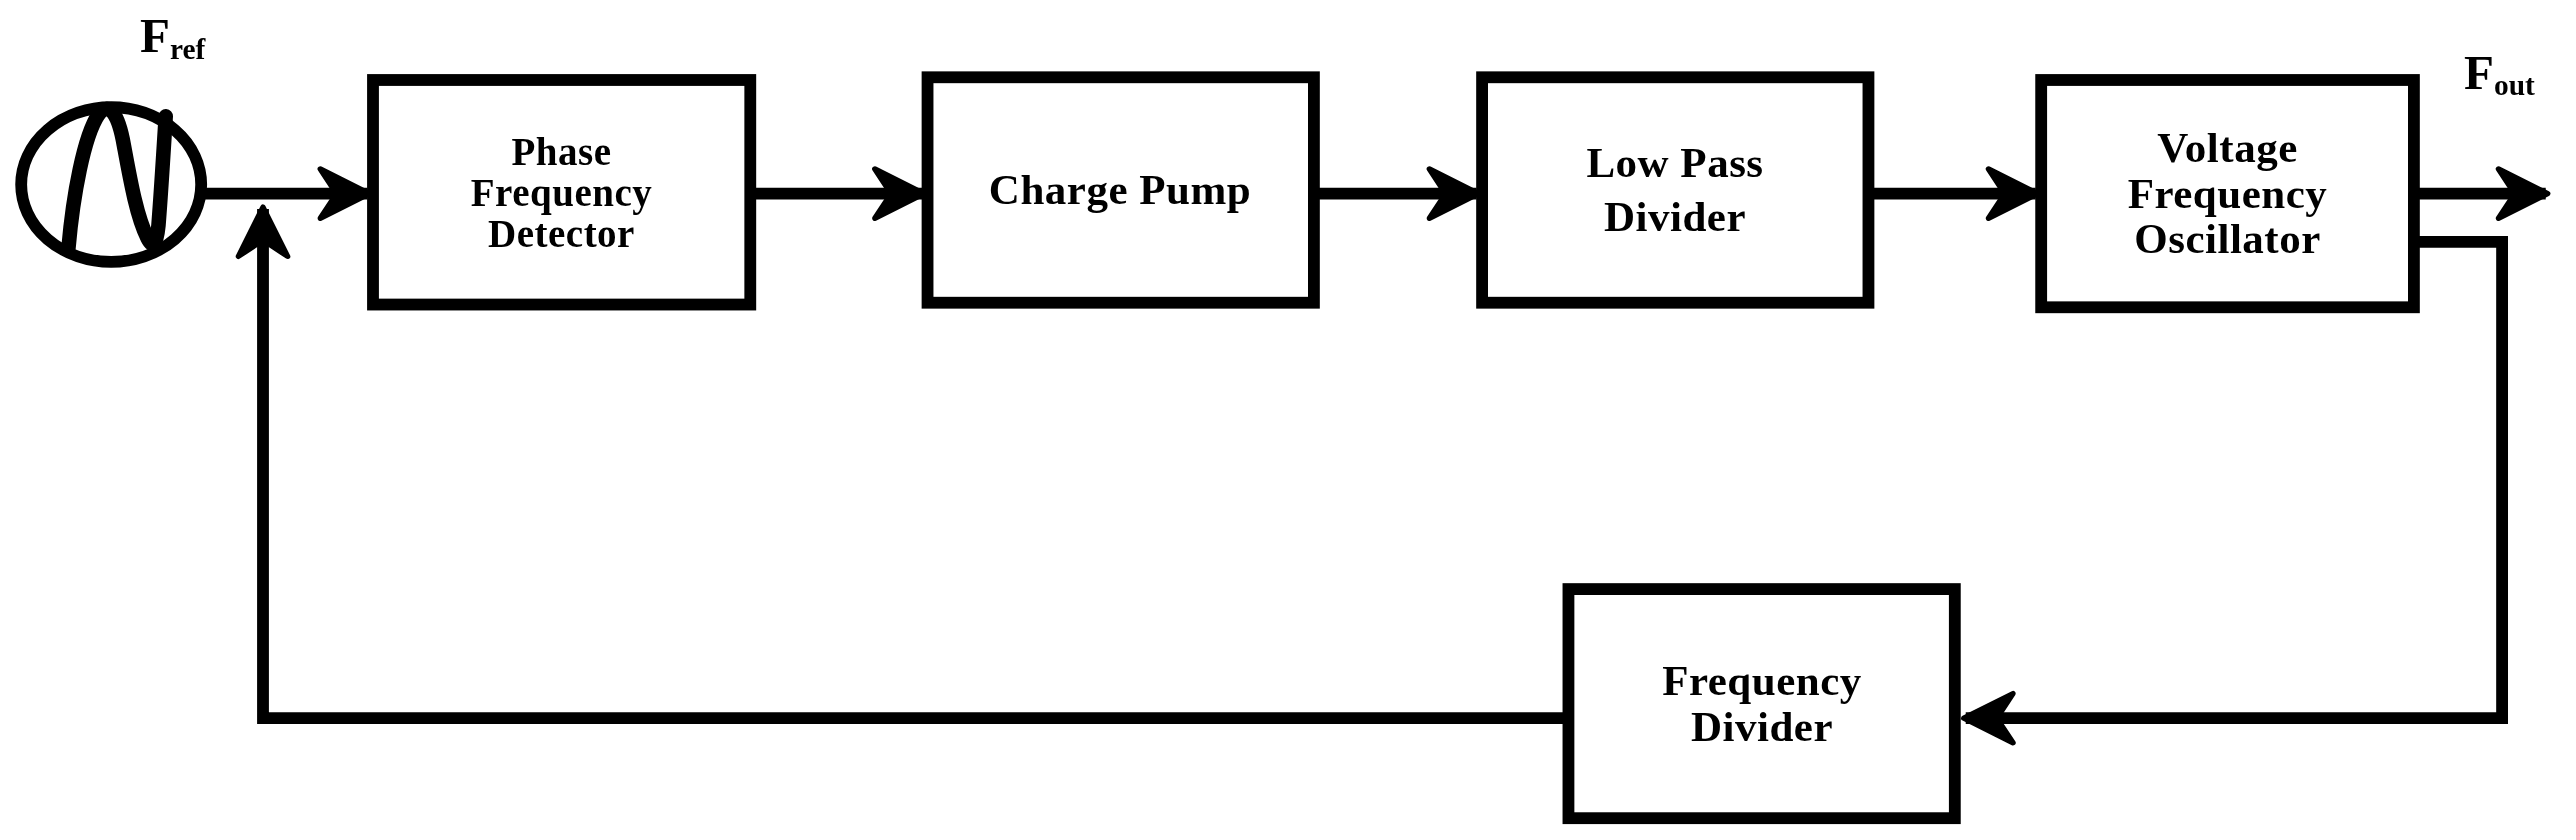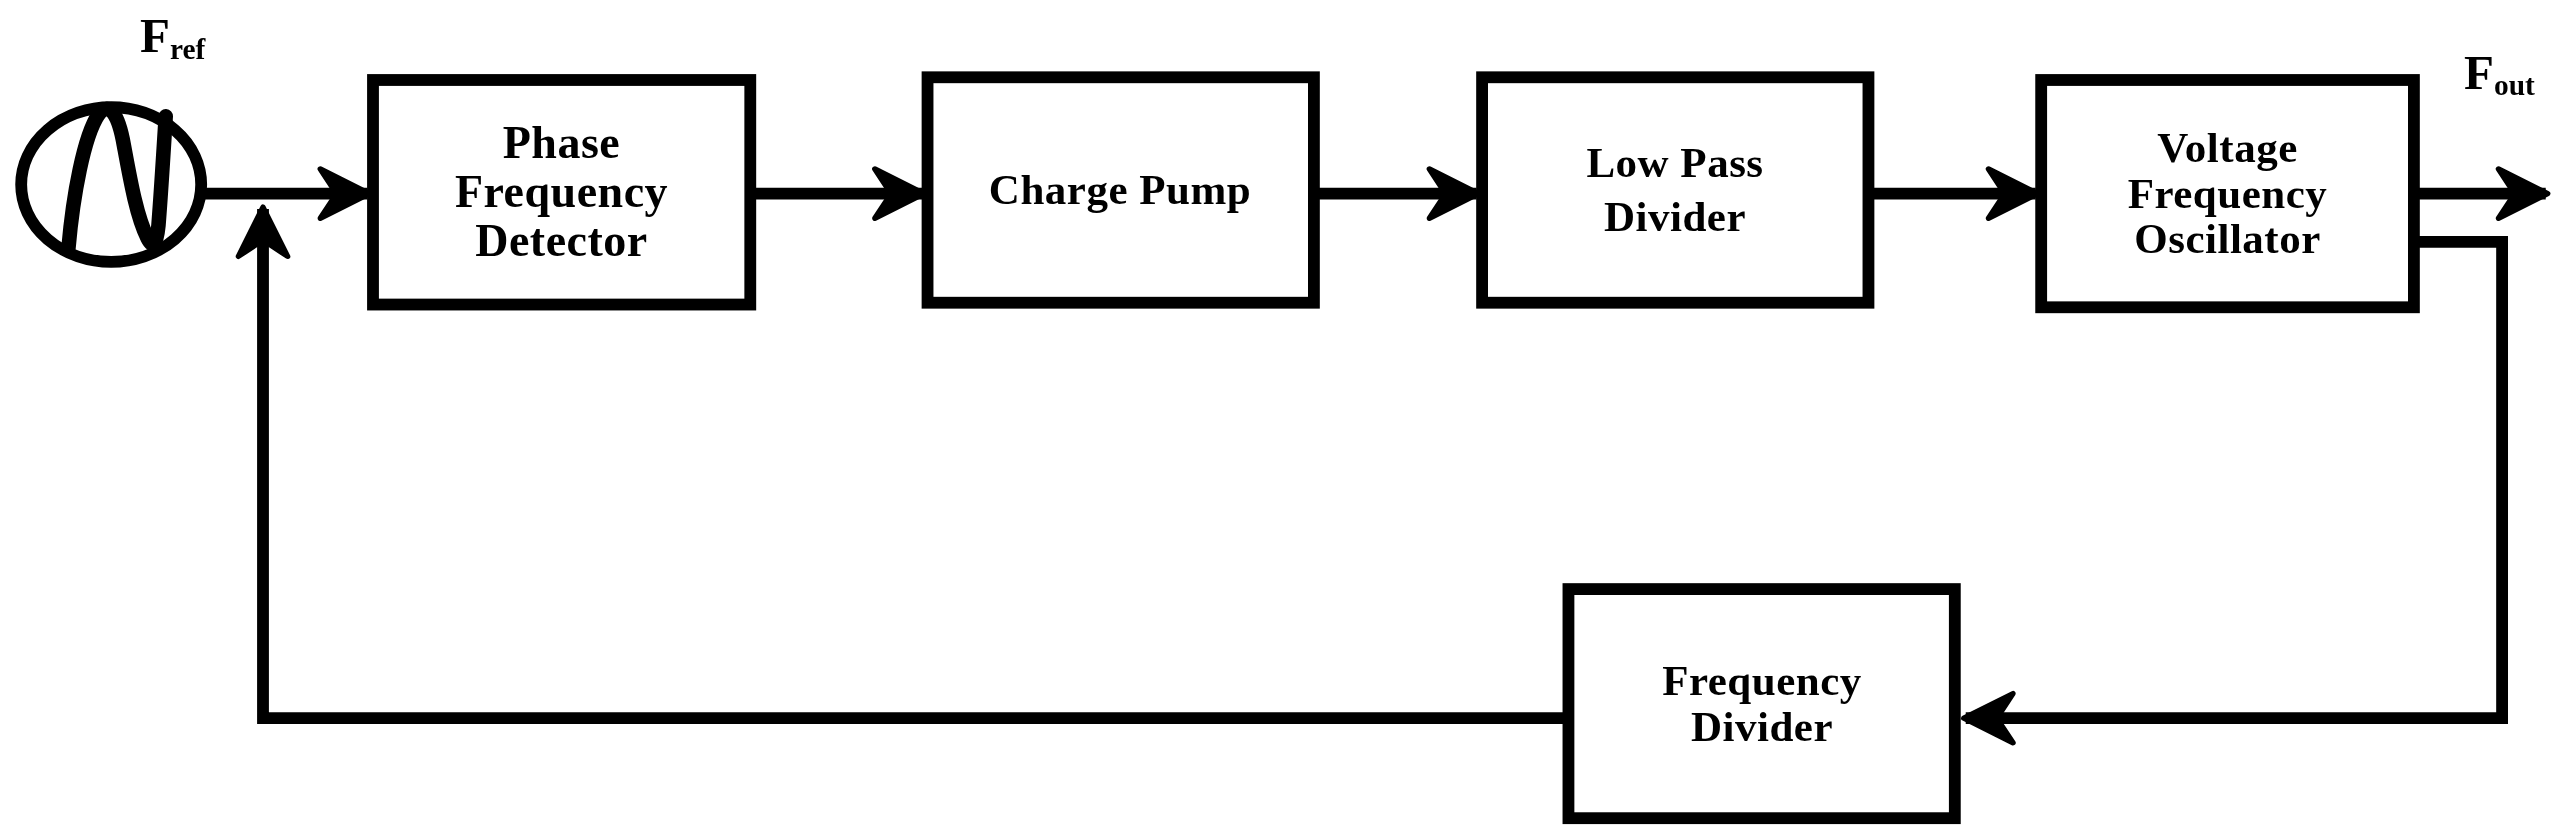--- a/index.html
+++ b/index.html
@@ -34,21 +34,21 @@
     font-family: "Liberation Serif", "DejaVu Serif", serif;
     font-weight: bold;
     color: #000000;
     line-height: 1.06;
     pointer-events: none;
     white-space: nowrap;
   }
   .blk-label span { display: block; }
 
   
-  #label-pfd      { left: 373px;  top: 80px;  width: 377px; height: 225px; font-size: 46px; letter-spacing: 0.5px; }
+  #label-pfd      { left: 373px;  top: 80px;  width: 377px; height: 225px; font-size: 39px; letter-spacing: 0.5px; }
   #label-cp       { left: 927px; top: 77px;  width: 386px; height: 226px; font-size: 43px; letter-spacing: 0.5px; text-align: center; }
   #label-lpf      { left: 1482px; top: 77px;  width: 386px; height: 226px; font-size: 43px; letter-spacing: 0.5px; gap: 8px; }
   #label-vco      { left: 2041px; top: 80px;  width: 373px; height: 227px; font-size: 43px; letter-spacing: 0.5px; text-align: center; }
   #label-divider  { left: 1569px; top: 589px; width: 386px; height: 229px; font-size: 43px; letter-spacing: 0.5px; }
 
   
   .sig-label {
     position: absolute;
     font-family: "Liberation Serif", "DejaVu Serif", serif;
     font-weight: bold;

